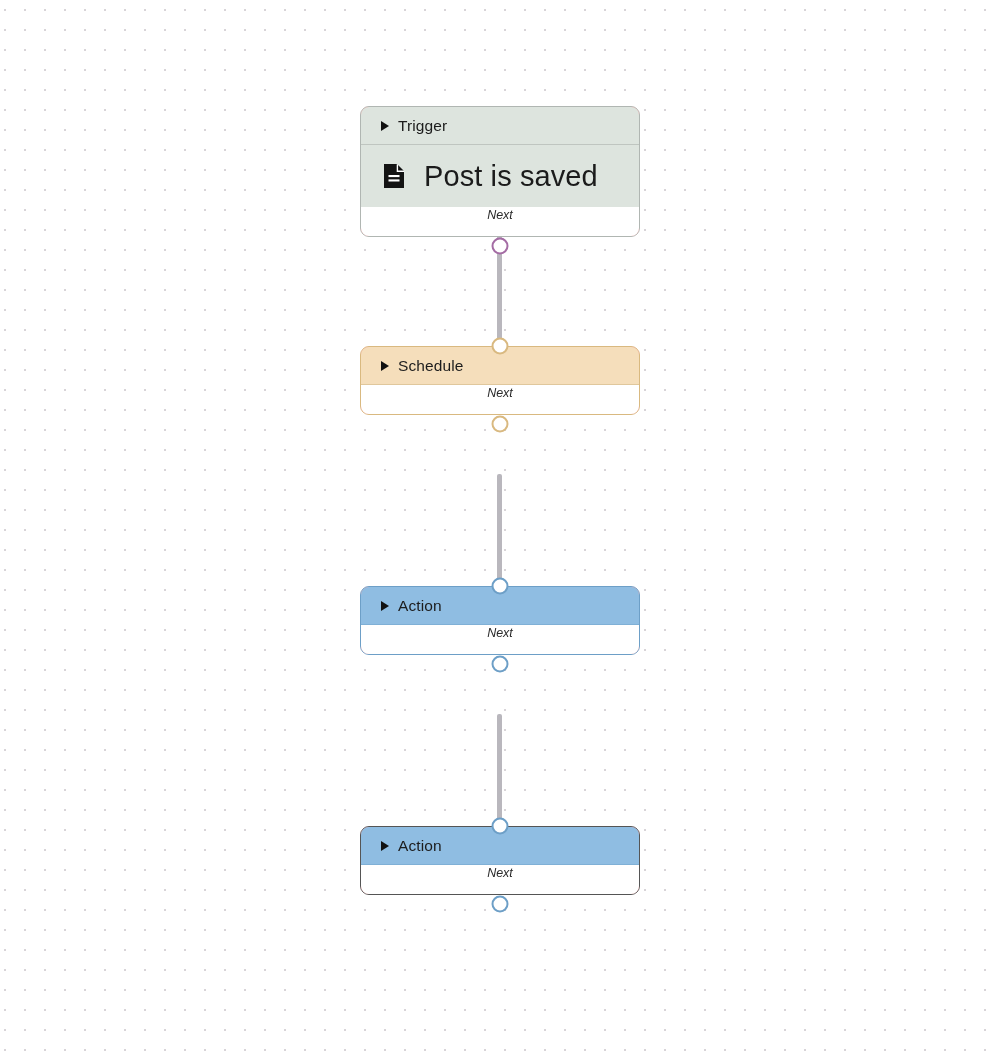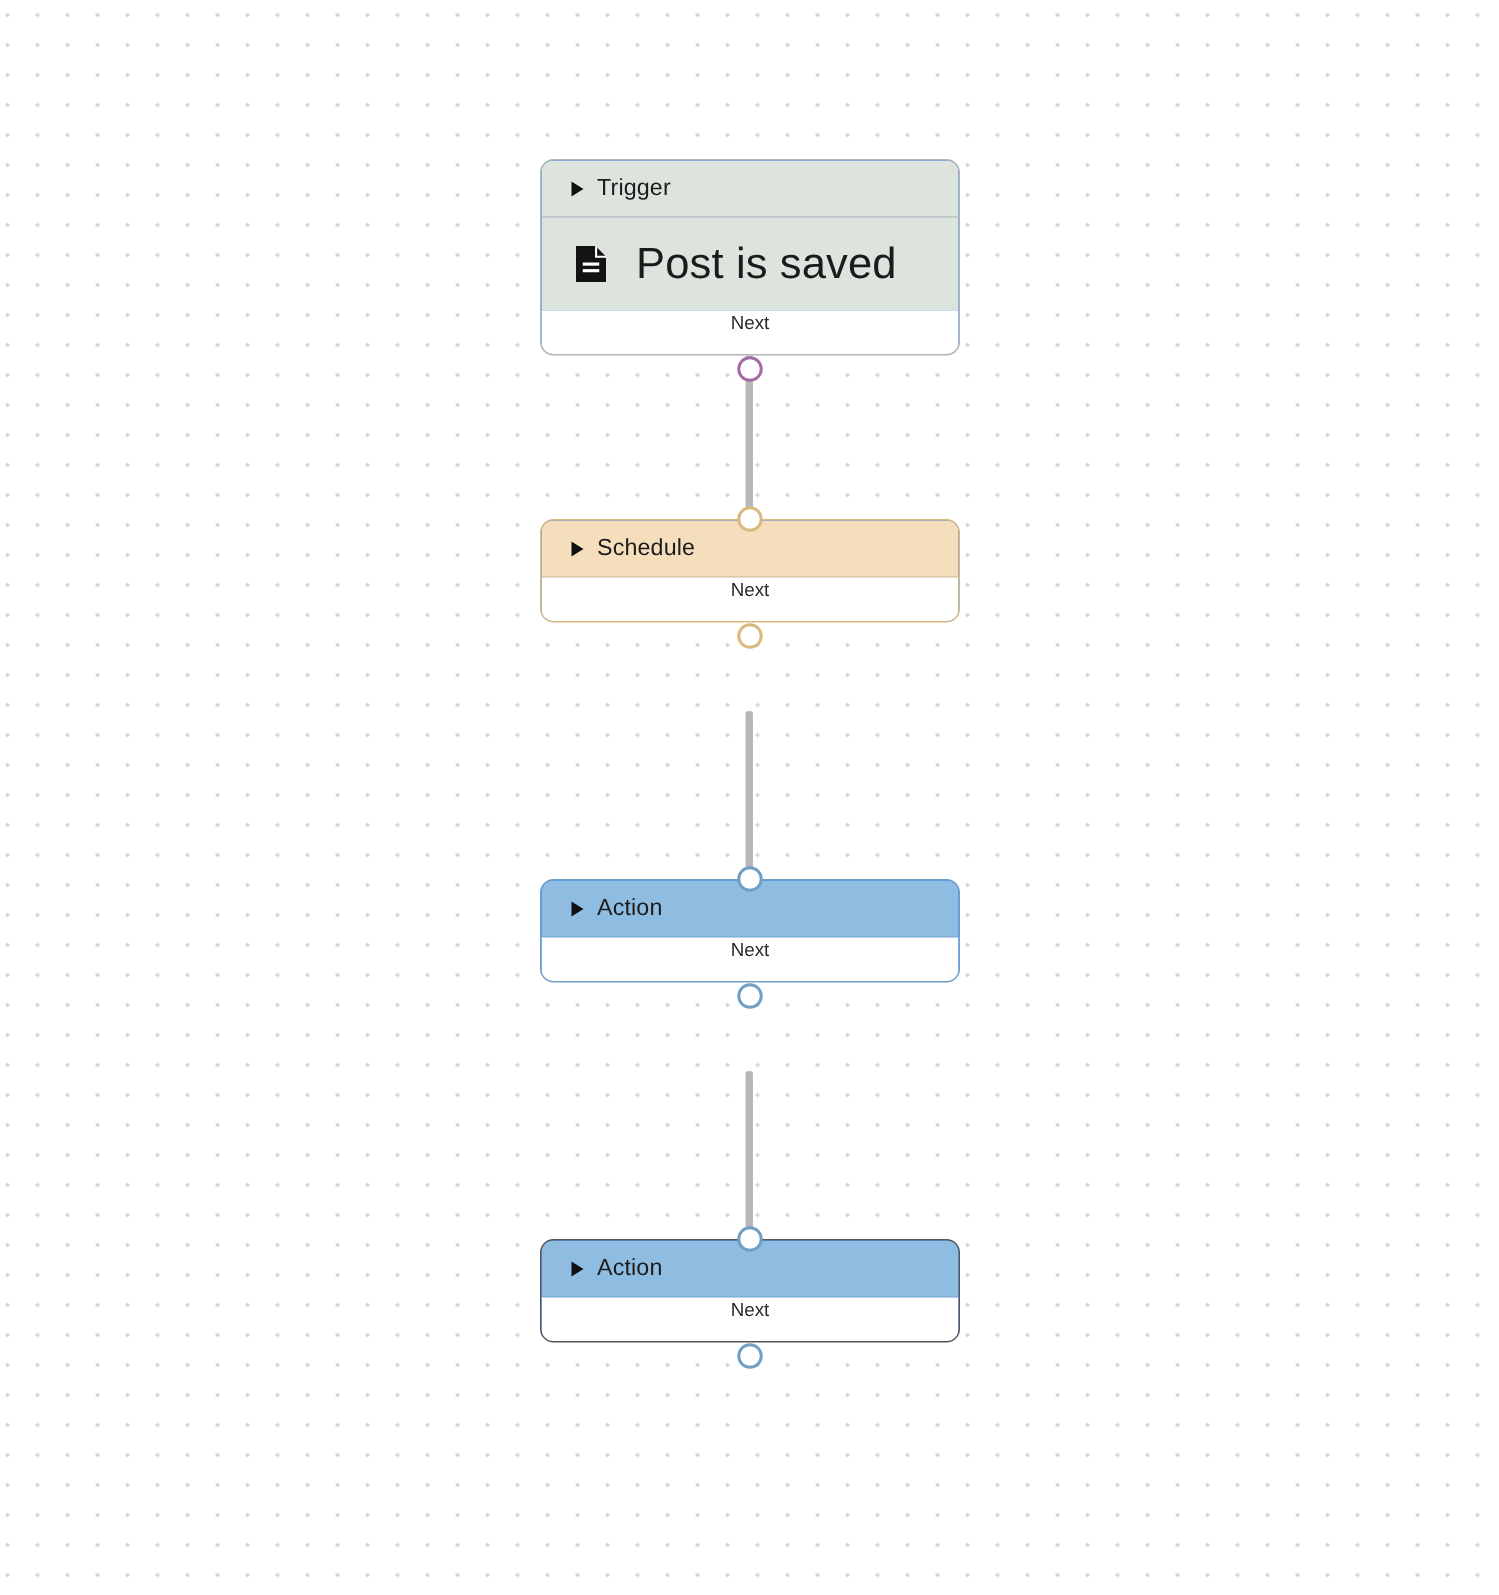--- a/index.html
+++ b/index.html
@@ -42,21 +42,21 @@
     border-radius: 9px;
     background: #ffffff;
     z-index: 3;
     overflow: visible;
   }
 
   .node-inner {
     border-radius: 9px;
     overflow: hidden;
     border: 1.5px solid var(--nb);
-    background: #3b82f6;
+    background: #fca5a5;
   }
 
   .node-header {
     height: 38px;
     display: flex;
     align-items: center;
     padding-left: 20px;
     background: var(--nbg);
     border-bottom: 1.5px solid var(--ndiv);
     font-size: 15.5px;
@@ -103,20 +103,21 @@
     background: #ffffff;
     display: flex;
     align-items: flex-start;
     justify-content: center;
     padding-top: 1px;
   }
 
   .node-footer span {
     font-size: 12.5px;
     color: #2b2b2b;
+    font-style: italic;
   }
 
   
   .port {
     position: absolute;
     left: 50%;
     transform: translate(-50%, -50%);
     width: 17px; height: 17px;
     border-radius: 50%;
     background: #ffffff;

